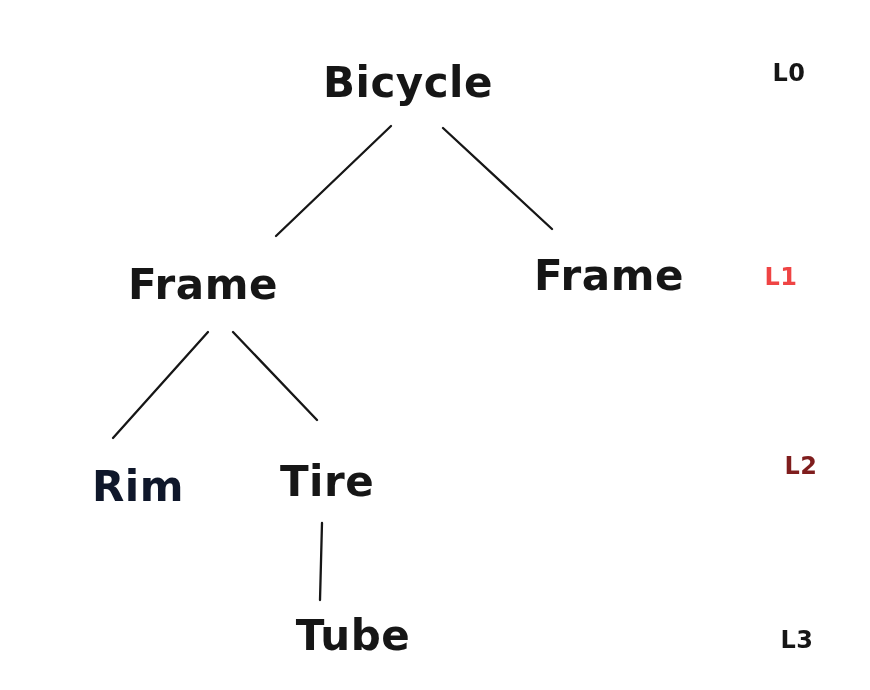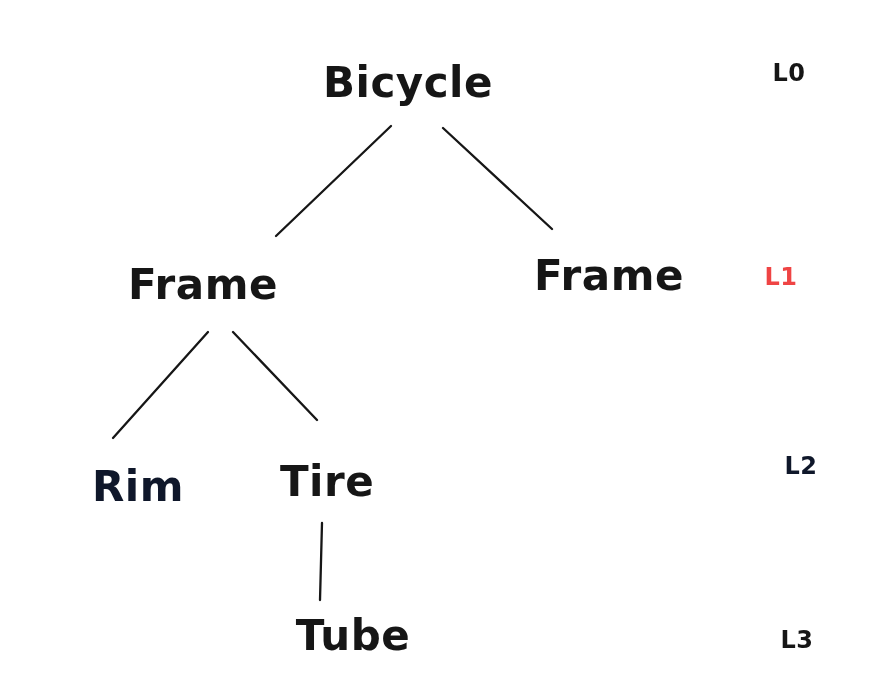--- a/index.html
+++ b/index.html
@@ -50,16 +50,16 @@
       <div class="node-label" style="left: 408px; top: 82px; color: rgb(22, 22, 22);">Bicycle</div>
       <div class="node-label" style="left: 203px; top: 284px; color: rgb(22, 22, 22);">Frame</div>
       <div class="node-label" style="left: 609px; top: 275px; color: rgb(22, 22, 22);">Frame</div>
       <div class="node-label" style="left: 138px; top: 486px; color: #0f172a;">Rim</div>
       <div class="node-label" style="left: 327px; top: 481px; color: rgb(22, 22, 22);">Tire</div>
       <div class="node-label" style="left: 305px; top: 635px; color: rgb(22, 22, 22); margin-left: 48px;">Tube</div>
     </div>
   <div id="levels-layer">
       <div class="level-label" style="left: 789px; top: 73px; color: rgb(22, 22, 22);">L0</div>
       <div class="level-label" style="left: 769px; top: 277px; color: #ef4444; margin-left: 12px;">L1</div>
-      <div class="level-label" style="left: 801px; top: 466px; color: #0f172a;">L2</div>
+      <div class="level-label" style="left: 801px; top: 466px; color: #7f1d1d;">L2</div>
       <div class="level-label" style="left: 797px; top: 640px; color: rgb(22, 22, 22);">L3</div>
     </div>
 </div>
 
 </body></html>

